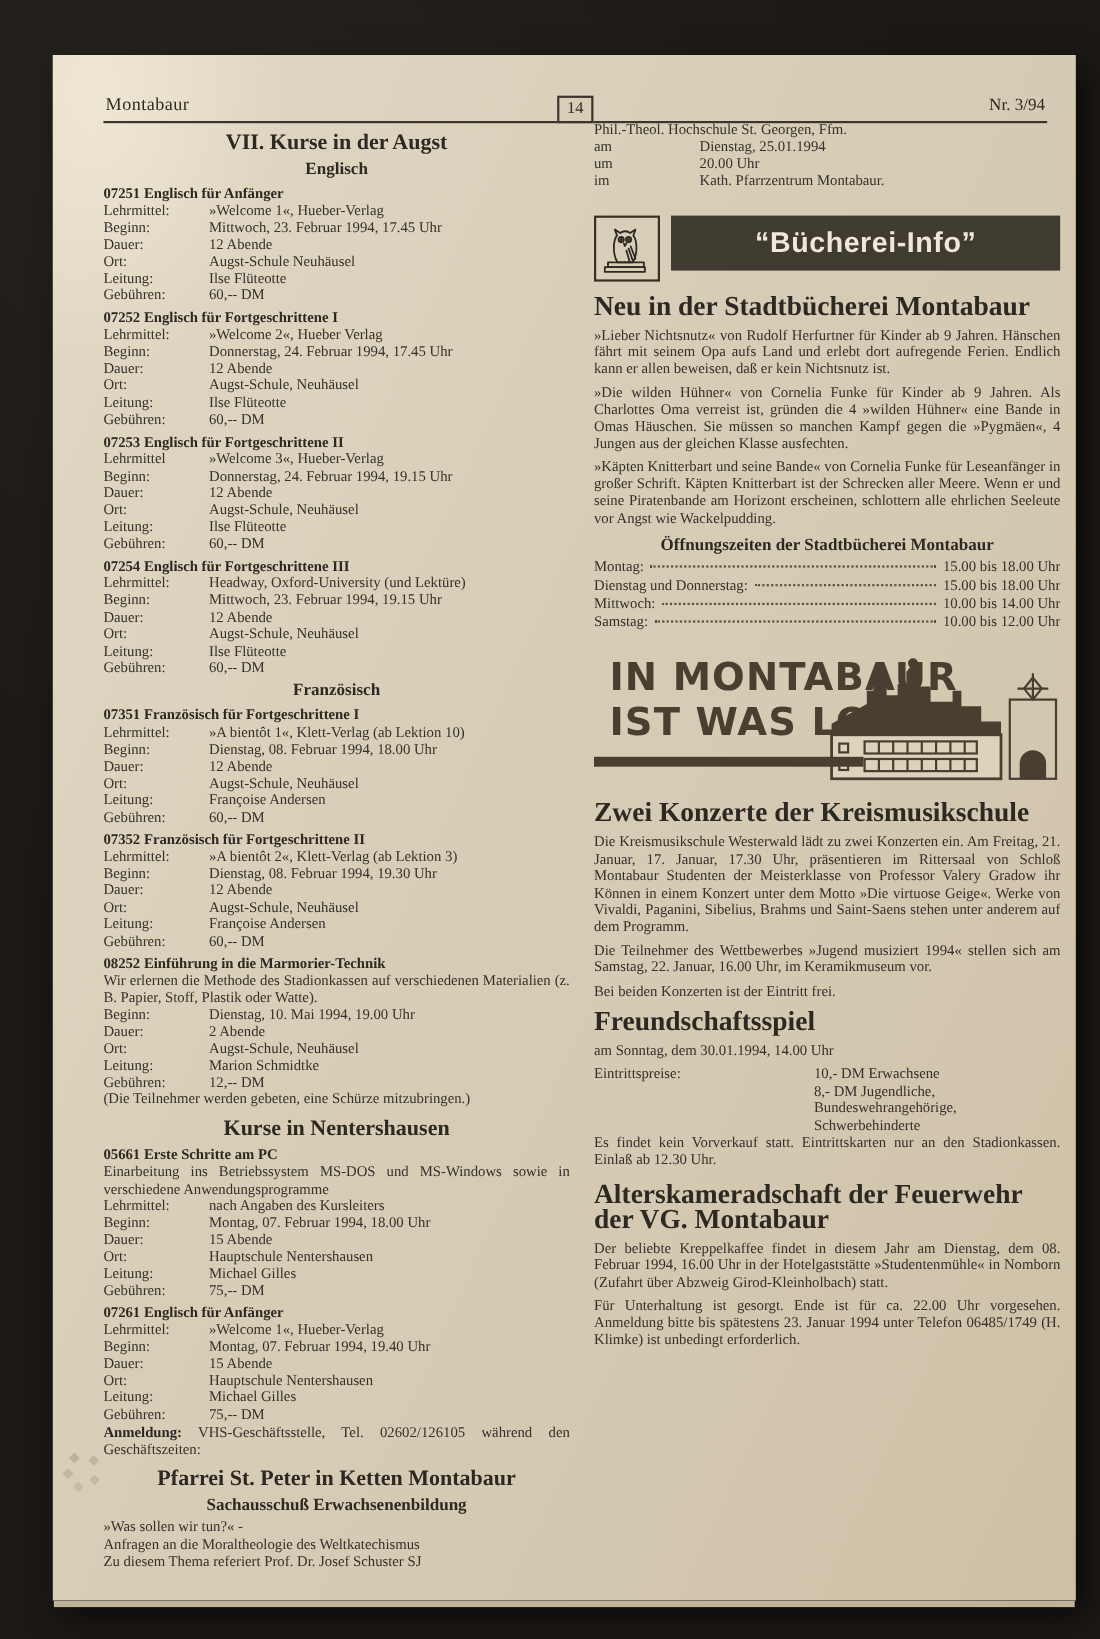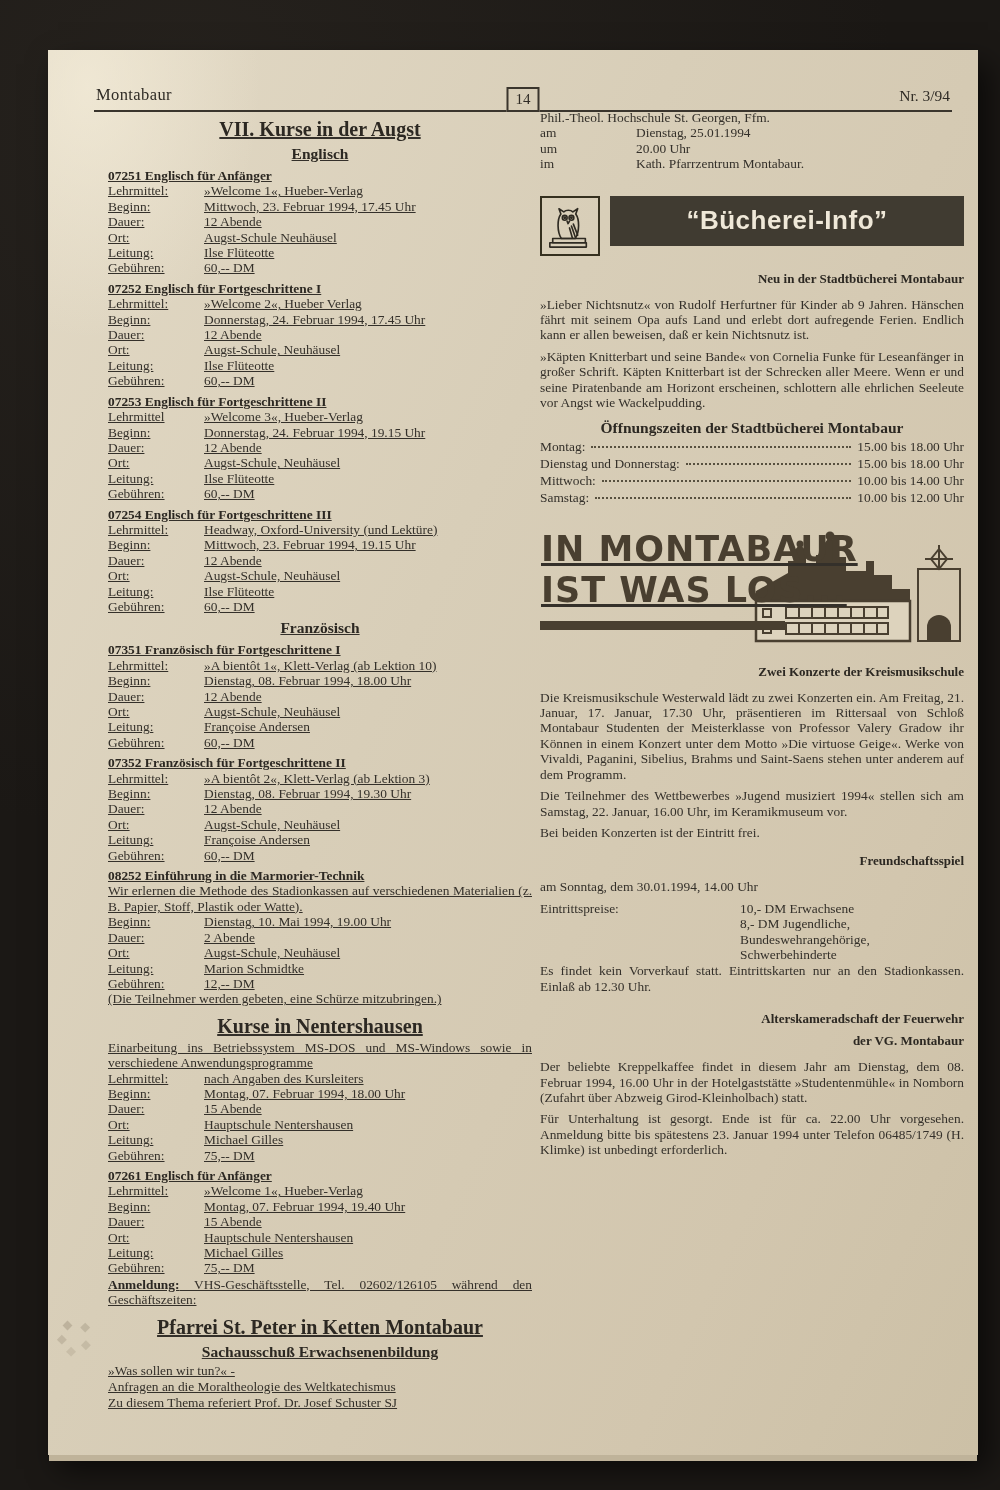--- a/index.html
+++ b/index.html
@@ -22,25 +22,25 @@
   .page-head{position:absolute;left:46px;right:26px;top:28px;height:32px;border-bottom:2px solid var(--rule,#3a352d);}
   .head-town{position:absolute;left:2px;bottom:5px;font-size:16.5px;letter-spacing:.4px;color:#2f2b25;}
   .head-issue{position:absolute;right:2px;bottom:5px;font-size:15.5px;color:#2f2b25;}
   .page-num-box{position:absolute;left:50%;transform:translateX(-50%);bottom:-2px;
     border:2px solid var(--rule,#3a352d);background:var(--page-bg,#d8ceb8);
     padding:1px 7px 2px;font-size:15px;color:#2f2b25;line-height:1.2;}
 
   
   .col{position:absolute;top:60px;width:424px;height:1345px;overflow:hidden;
     font-size:13.4px;line-height:15.4px;color:var(--ink,#34302a);}
-  .col-left{left:60px;text-decoration:underline;}
+  .col-left{left:46px;}
   .col-right{left:492px;}
 
   .h-lg{font-size:20px;line-height:22px;font-weight:bold;text-align:center;margin:8px 0 3px;color:#2c2822;white-space:pre-line;}
-  .h-md{font-size:13px;line-height:22px;font-weight:bold;text-align:right;margin:12px 0 7px;color:#2c2822;white-space:pre-line;}
+  .h-md{font-size:25px;line-height:22px;font-weight:bold;text-align:left;margin:12px 0 7px;color:#2c2822;white-space:pre-line;}
   .sub{font-size:15.5px;line-height:18px;font-weight:bold;text-align:center;margin:5px 0 2px;color:#2c2822;}
   .para{margin:0 0 6px;text-align:justify;}
   .para.plain{text-align:left;}
   .lead{color:#2b2723;}
   .lines .line{line-height:16px;}
   .bold-center{font-weight:bold;text-align:center;margin:1px 0;}
 
   .course{margin:0 0 1px;}
   .course-title{font-weight:bold;margin-top:5px;color:#2c2822;}
   .course-intro{text-align:justify;}
@@ -67,21 +67,21 @@
     font-weight:bold;font-size:26px;letter-spacing:.5px;}
   [data-name="buecherei-banner"]{margin:24px 0 12px;}
   [data-name="ortsgrenze-banner"]{margin:24px 0 10px;}
   [data-name="stadtbuecherei-heading"]{margin-top:4px;}
   [data-name="oeffnungszeiten-heading"]{margin-top:9px;}
   [data-name="freundschaftsspiel-heading"]{margin-top:10px;}
   [data-name="feuerwehr-heading"]{margin-top:14px;}
 
   
   .logo-block{position:relative;height:122px;margin:20px 0 10px;}
-  .logo-text{position:absolute;left:1px;top:2px;z-index:1;text-decoration:underline;}
+  .logo-text{position:absolute;left:14px;top:2px;z-index:1;}
   .logo-line{font-family:"DejaVu Sans",sans-serif;font-weight:bold;font-size:35px;line-height:41px;
     color:var(--logo-brown,#493f30);letter-spacing:1px;}
   .logo-bar{position:absolute;left:0;top:94px;width:245px;height:9px;background:var(--logo-brown,#493f30);}
   .logo-castle{position:absolute;right:0;bottom:4px;width:212px;height:114px;z-index:0;}
 
   
   .artifact{position:absolute;left:16px;top:1272px;width:7px;height:7px;transform:rotate(45deg);
     background:rgba(125,114,92,.30);
     box-shadow:14px -11px 0 rgba(125,114,92,.26), 27px 1px 0 rgba(125,114,92,.2),
                6px 14px 0 rgba(125,114,92,.24), 21px 16px 0 rgba(125,114,92,.18);}
@@ -282,20 +282,21 @@
             <span class="cval" data-name="detail-value">Marion Schmidtke</span>
           </div>
           <div class="crow" data-name="detail-row">
             <span class="clabel" data-name="detail-label">Gebühren:</span>
             <span class="cval" data-name="detail-value">12,-- DM</span>
           </div>
           <div class="course-note" data-name="course-note">(Die Teilnehmer werden gebeten, eine Schürze mitzubringen.)</div>
         </div>
         <div class="h-lg" data-name="title-kurse-nentershausen">Kurse in Nentershausen</div>
         <div class="course" data-name="course-05661">
+          <div class="course-title" data-name="course-title">05661 Erste Schritte am PC</div>
           <div class="course-intro" data-name="course-description">Einarbeitung ins Betriebssystem MS-DOS und MS-Windows sowie in verschiedene Anwendungsprogramme</div>
           <div class="crow" data-name="detail-row">
             <span class="clabel" data-name="detail-label">Lehrmittel:</span>
             <span class="cval" data-name="detail-value">nach Angaben des Kursleiters</span>
           </div>
           <div class="crow" data-name="detail-row">
             <span class="clabel" data-name="detail-label">Beginn:</span>
             <span class="cval" data-name="detail-value">Montag, 07. Februar 1994, 18.00 Uhr</span>
           </div>
           <div class="crow" data-name="detail-row">
@@ -382,20 +383,21 @@
       <path d="M28.5,23 L33,34.5 M26.5,25 L30.5,36.5 M24.5,27 L27.5,37.5"></path>
     </g>
   </svg>
           </div>
           <div class="banner-bar" data-name="banner-bar">
             <span class="banner-text" data-name="banner-title">“Bücherei-Info”</span>
           </div>
         </div>
         <div class="h-md" data-name="stadtbuecherei-heading">Neu in der Stadtbücherei Montabaur</div>
         <p class="para" data-name="buch-nichtsnutz">»Lieber Nichtsnutz« von Rudolf Herfurtner für Kinder ab 9 Jahren. Hänschen fährt mit seinem Opa aufs Land und erlebt dort aufregende Ferien. Endlich kann er allen beweisen, daß er kein Nichtsnutz ist.</p>
+        <p class="para" data-name="buch-wilde-huehner">»Die wilden Hühner« von Cornelia Funke für Kinder ab 9 Jahren. Als Charlottes Oma verreist ist, gründen die 4 »wilden Hühner« eine Bande in Omas Häuschen. Sie müssen so manchen Kampf gegen die »Pygmäen«, 4 Jungen aus der gleichen Klasse ausfechten.</p>
         <p class="para" data-name="buch-knitterbart">»Käpten Knitterbart und seine Bande« von Cornelia Funke für Leseanfänger in großer Schrift. Käpten Knitterbart ist der Schrecken aller Meere. Wenn er und seine Piratenbande am Horizont erscheinen, schlottern alle ehrlichen Seeleute vor Angst wie Wackelpudding.</p>
         <div class="sub" data-name="oeffnungszeiten-heading">Öffnungszeiten der Stadtbücherei Montabaur</div>
         <div class="hours" data-name="oeffnungszeiten-liste">
           <div class="hrow" data-name="opening-hours-row">
             <span class="hday" data-name="day-label">Montag:</span>
             <span class="hdots" data-name="dotted-leader"></span>
             <span class="htime" data-name="time-value">15.00 bis 18.00 Uhr</span>
           </div>
           <div class="hrow" data-name="opening-hours-row">
             <span class="hday" data-name="day-label">Dienstag und Donnerstag:</span>

